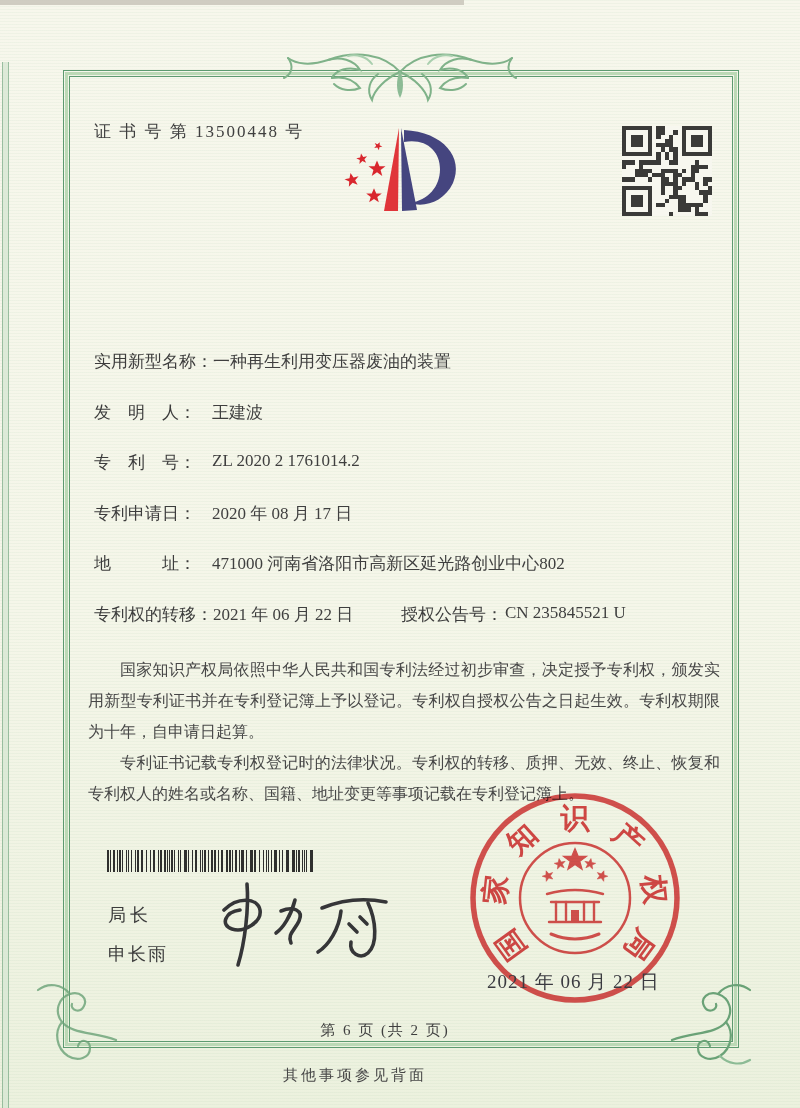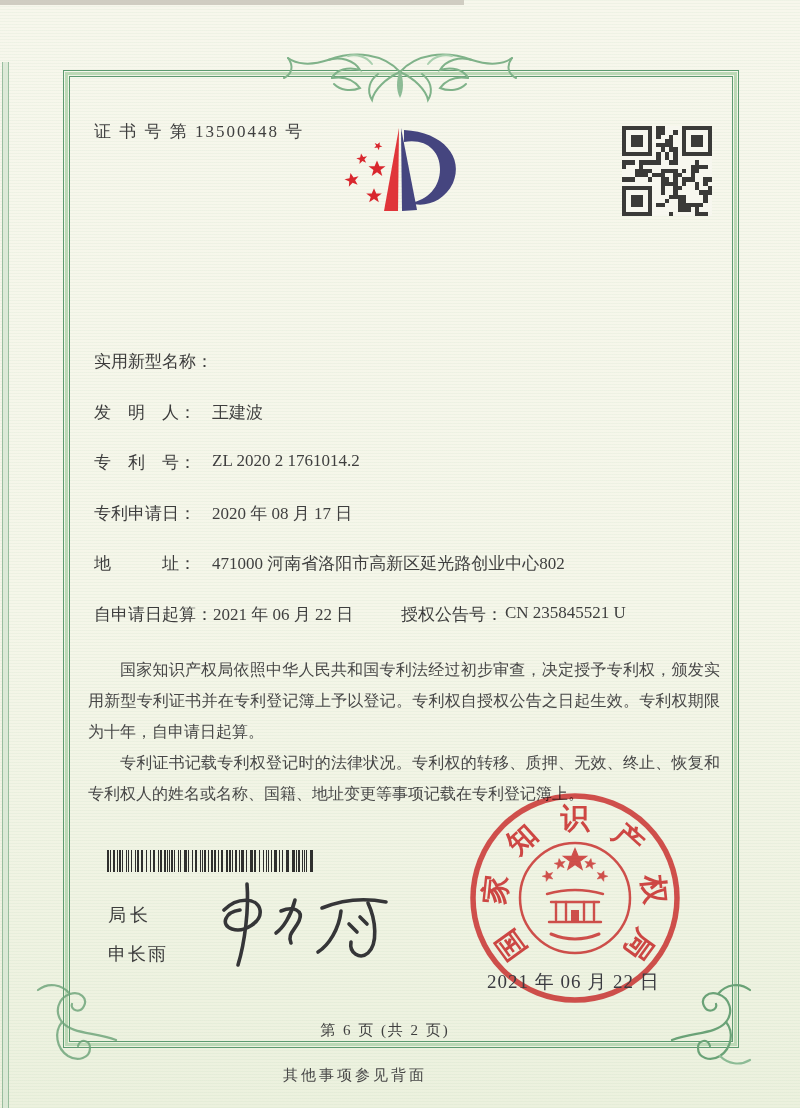--- a/index.html
+++ b/index.html
@@ -312,39 +312,40 @@
       <rect x="11" y="20" width="1" height="1"></rect>
       <rect x="17" y="20" width="1" height="1"></rect>
       <rect x="18" y="20" width="1" height="1"></rect>
       <rect x="19" y="20" width="1" height="1"></rect>
     </svg>
 
 
   <div class="abs fields">
     <div class="field-row">
       <span class="f-label">实用新型名称：</span>
+      <span class="f-value">一种再生利用变压器废油的装置</span>
     </div>
     <div class="field-row">
       <span class="f-label">发　明　人：</span>
       <span class="f-value">王建波</span>
     </div>
     <div class="field-row">
       <span class="f-label">专　利　号：</span>
       <span class="f-value">ZL 2020 2 1761014.2</span>
     </div>
     <div class="field-row">
       <span class="f-label">专利申请日：</span>
       <span class="f-value">2020 年 08 月 17 日</span>
     </div>
     <div class="field-row">
       <span class="f-label">地　　　址：</span>
       <span class="f-value">471000  河南省洛阳市高新区延光路创业中心802</span>
     </div>
     <div class="field-row">
-      <span class="f-label">自申请日起算：</span>
+      <span class="f-label">专利权的转移：</span>
       <span class="f-value w-fixed">2021 年 06 月 22 日</span>
       <span class="f-label" style="min-width:104px;">授权公告号：</span>
       <span class="f-value">CN 235845521 U</span>
     </div>
   </div>
 
   <div class="abs paras">
     <p>国家知识产权局依照中华人民共和国专利法经过初步审查，决定授予专利权，颁发实用新型专利证书并在专利登记簿上予以登记。专利权自授权公告之日起生效。专利权期限为十年，自申请日起算。</p>
     <p>专利证书记载专利权登记时的法律状况。专利权的转移、质押、无效、终止、恢复和专利权人的姓名或名称、国籍、地址变更等事项记载在专利登记簿上。</p>
   </div>

